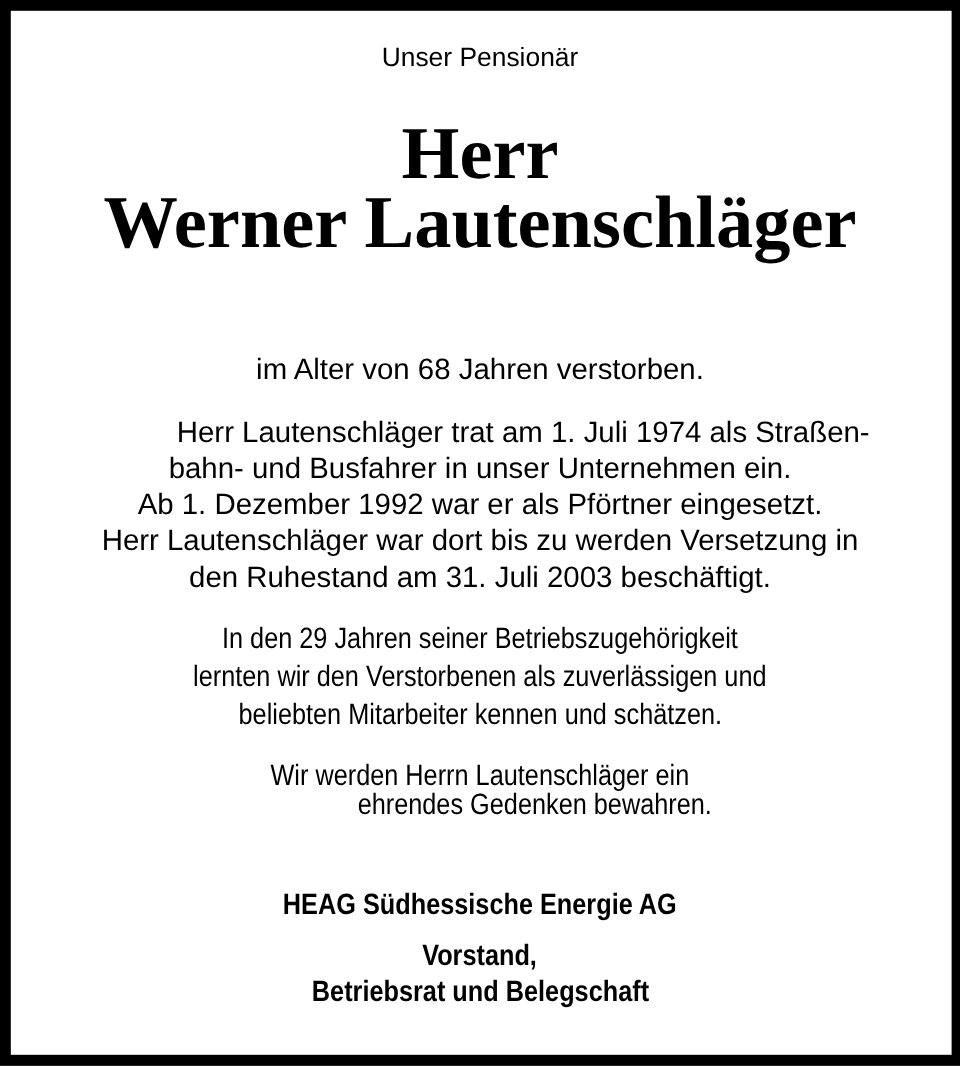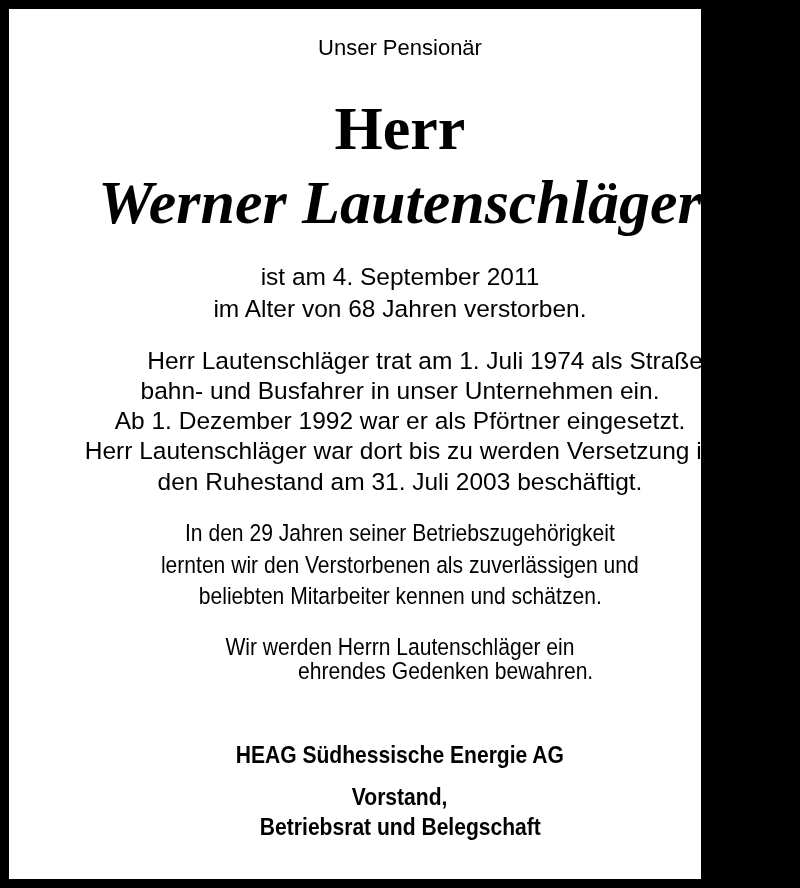--- a/index.html
+++ b/index.html
@@ -1,37 +1,36 @@
 <!DOCTYPE html>
 <html><head>
 <meta charset="utf-8">
 <style>
   html, body { margin:0; padding:0; background:#000; }
   body { width:800px; height:888px; position:relative; overflow:hidden; }
-  .frame { position:absolute; left:9px; top:9px; width:692px; height:870px; background:#fff; }
+  .frame { position:absolute; left:9px; top:9px; width:784px; height:870px; background:#fff; }
   .line { position:absolute; left:0; width:782px; text-align:center; color:#000; white-space:nowrap; }
   .sans { font-family:"Liberation Sans", sans-serif; }
   .serif { font-family:"Liberation Serif", serif; font-weight:bold; }
   .intro { font-size:22px; }
   .name { font-size:62px; letter-spacing:0px; }
   .body { font-size:24.5px; }
   .cond { display:inline-block; transform:scaleX(0.86); transform-origin:center; }
   .bold { font-weight:bold; font-size:24.5px; }
   .boldc { display:inline-block; transform:scaleX(0.86); transform-origin:center; }
 </style>
 </head>
 <body>
 
 <div class="frame">
   <div class="line sans intro" style="top:26px;">Unser Pensionär</div>
 
   <div class="line serif name" style="top:84px;">Herr</div>
-  <div class="line serif name" style="top:158px;font-style:italic;">Werner Lautenschläger</div>
+  <div class="line serif name" style="top:142px;">Werner Lautenschläger</div>
 
-  <div class="line sans body" style="top:254px;">ist am 4. September 2011</div>
   <div class="line sans body" style="top:286px;text-align:center;">im Alter von 68 Jahren verstorben.</div>
 
   <div class="line sans body" style="top:338px;padding-left:36px;">Herr Lautenschläger trat am 1. Juli 1974 als Straßen-</div>
   <div class="line sans body" style="top:368px;">bahn- und Busfahrer in unser Unternehmen ein.</div>
   <div class="line sans body" style="top:398px;">Ab 1. Dezember 1992 war er als Pförtner eingesetzt.</div>
   <div class="line sans body" style="top:428px;">Herr Lautenschläger war dort bis zu werden Versetzung in</div>
   <div class="line sans body" style="top:459px;">den Ruhestand am 31. Juli 2003 beschäftigt.</div>
 
   <div class="line sans body" style="top:510px;"><span class="cond">In den 29 Jahren seiner Betriebszugehörigkeit</span></div>
   <div class="line sans body" style="top:542px;"><span class="cond">lernten wir den Verstorbenen als zuverlässigen und</span></div>

